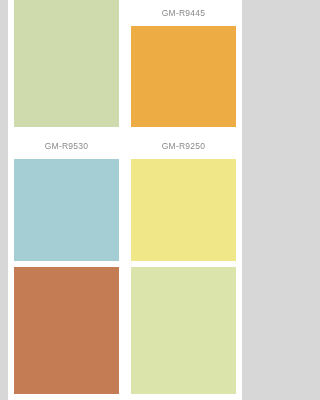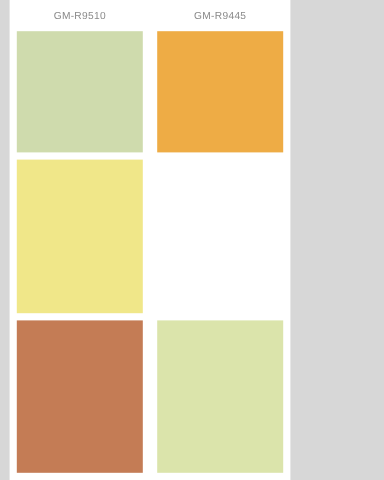--- a/index.html
+++ b/index.html
@@ -63,31 +63,35 @@
     box-sizing: border-box;
   }
 </style>
 </head>
 <body style="background-color: rgb(215, 215, 215);">
 
 <div id="palette-card" style="background-color: rgb(255, 255, 255);">
 
   <div class="swatch-row">
     <div class="swatch-cell">
-      <div class="swatch-label" style="color: rgb(138, 138, 138);">GM-R9510</div>
       <div class="swatch-chip" style="background-color: rgb(207, 219, 173);"></div>
     </div>
     <div class="swatch-cell">
       <div class="swatch-label" style="color: rgb(138, 138, 138); text-align: center;">GM-R9445</div>
       <div class="swatch-chip" style="background-color: rgb(238, 172, 69);"></div>
     </div>
   </div>
 
   <div class="swatch-row">
     <div class="swatch-cell">
+      <div class="swatch-label" style="color: rgb(138, 138, 138);">GM-R9530</div>
+      <div class="swatch-chip" style="background-color: rgb(164, 205, 212);"></div>
+    </div>
+    <div class="swatch-cell">
+      <div class="swatch-label" style="color: rgb(138, 138, 138);">GM-R9250</div>
       <div class="swatch-chip" style="background-color: rgb(240, 231, 137);"></div>
     </div>
   </div>
 
   <div class="swatch-row">
     <div class="swatch-cell">
       <div class="swatch-chip" style="background-color: rgb(196, 124, 85);"></div>
     </div>
     <div class="swatch-cell">
       <div class="swatch-chip" style="background-color: rgb(219, 228, 171);"></div>

